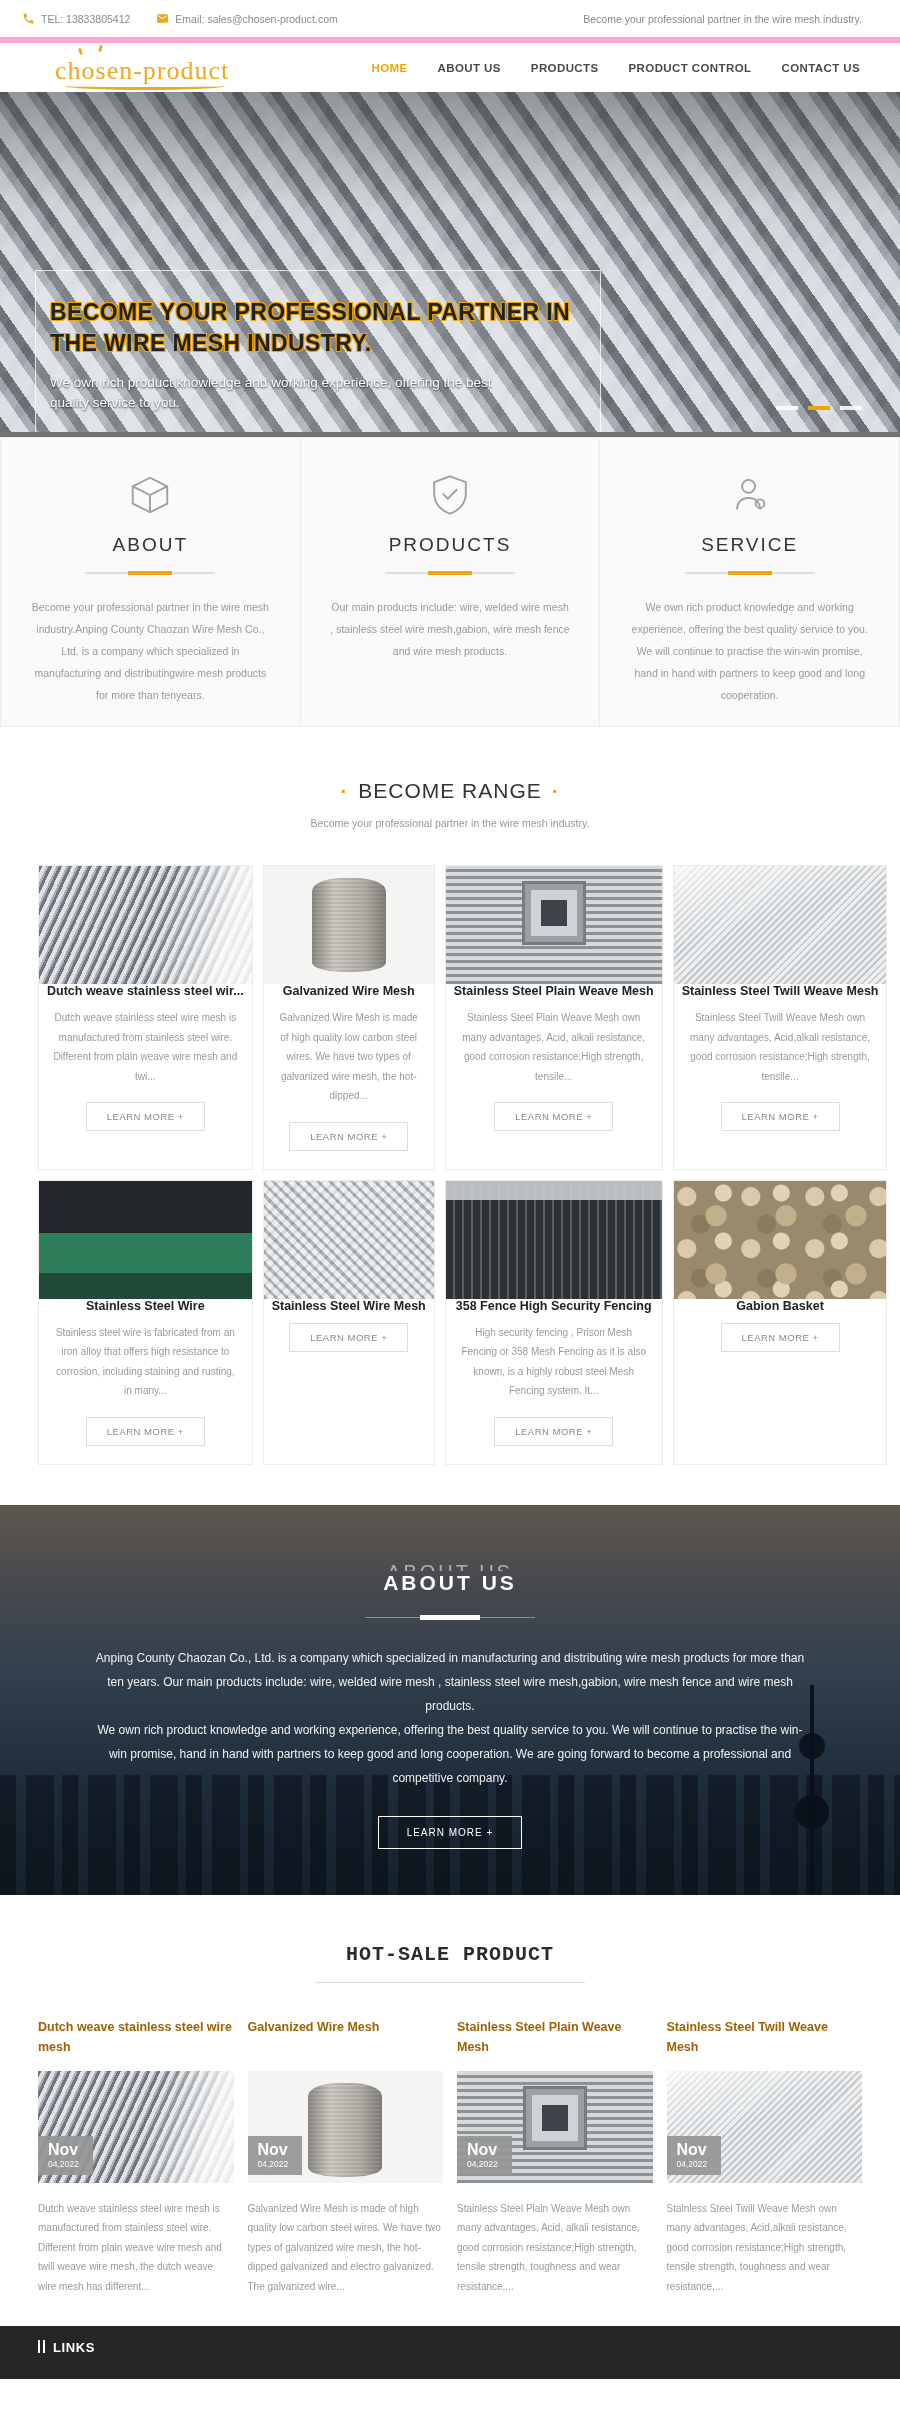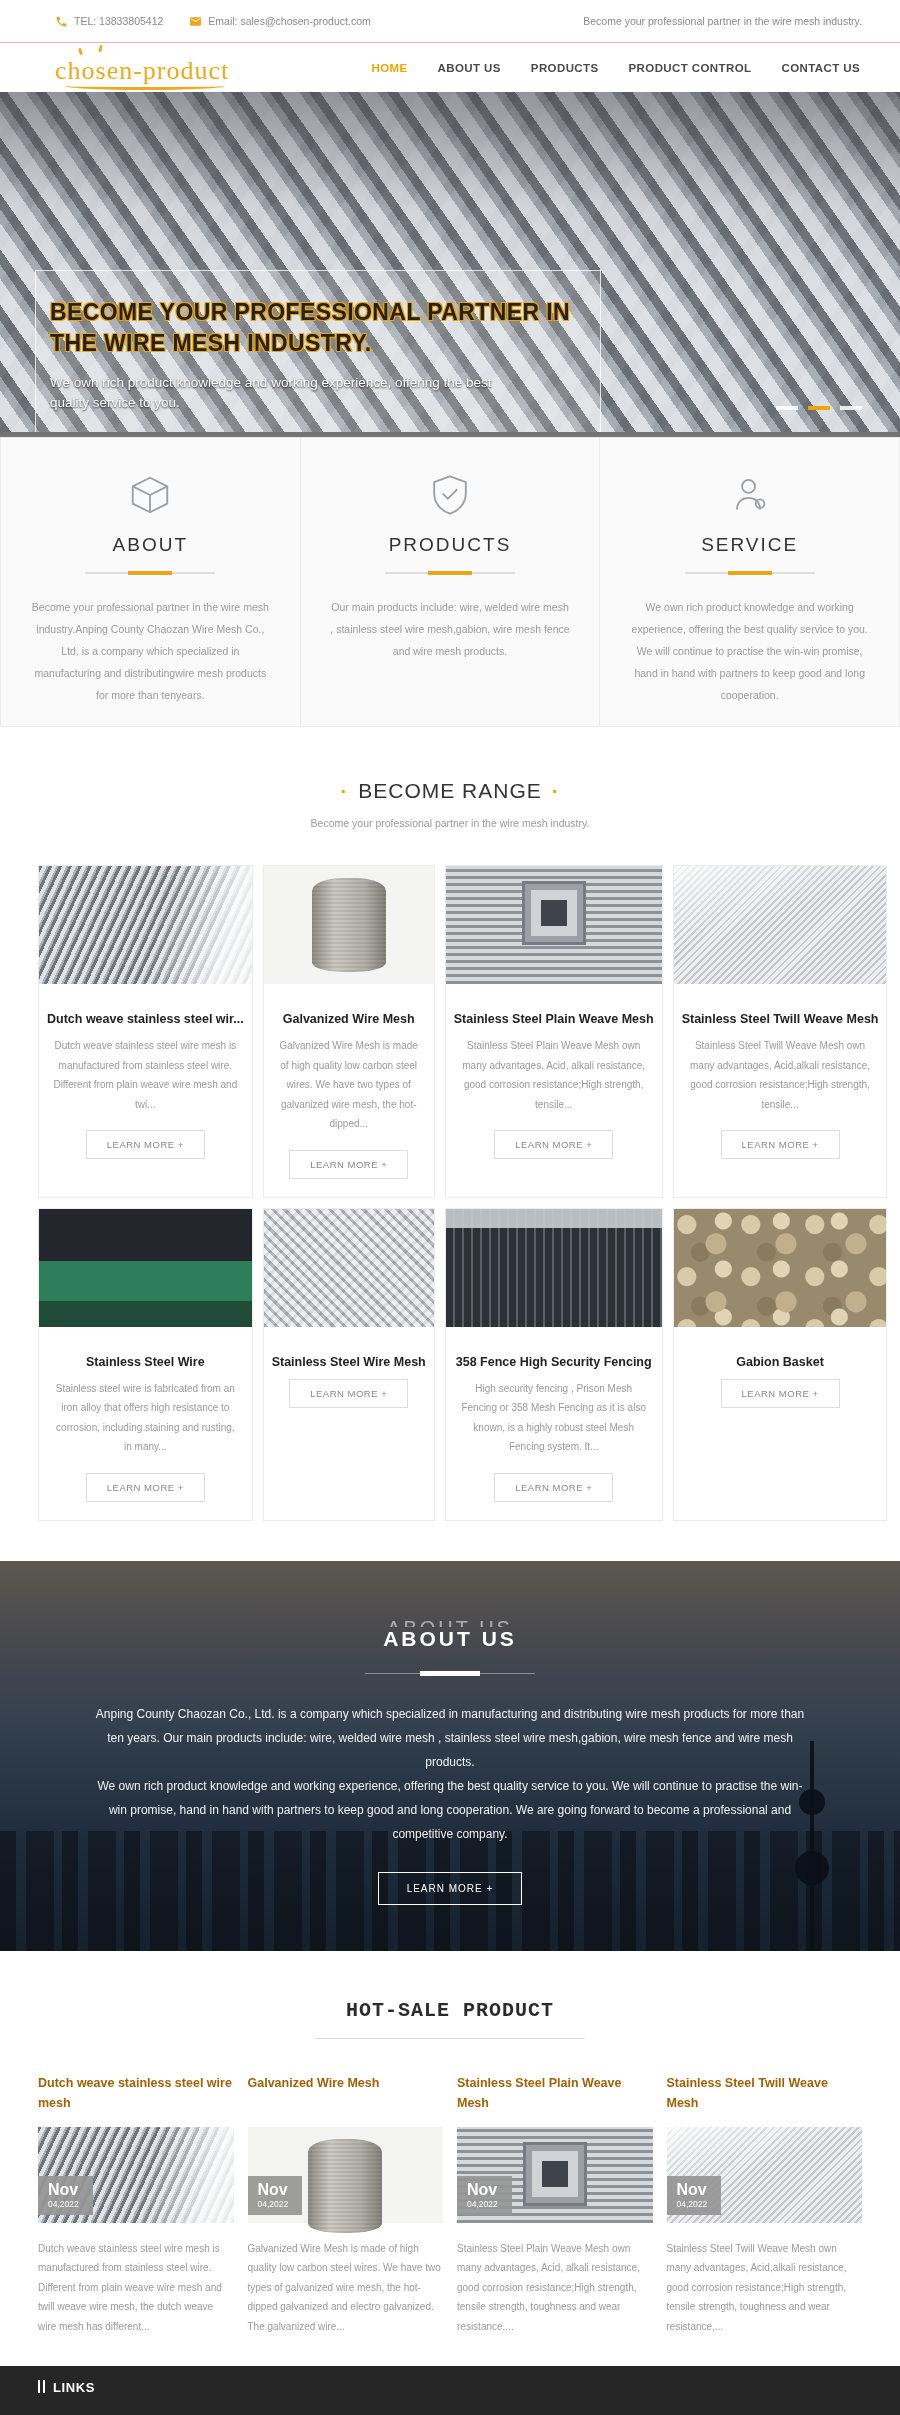--- a/index.html
+++ b/index.html
@@ -1,19 +1,19 @@
 <!DOCTYPE html>
 <html><head>
 <meta charset="utf-8">
 <style>
   * { margin:0; padding:0; box-sizing:border-box; }
   body { width:900px; margin:0 auto; font-family:"Liberation Sans", sans-serif; background:#fff; color:#333; }
 
   
-  .topbar { height:43px; background:#fff; border-bottom:1px solid #f9a8d4; display:flex; align-items:center; justify-content:space-between; padding:0 38px 0 55px; font-size:10.5px; color:#8a8a8a; }
+  .topbar { height:43px; background:#fff; border-bottom:6px solid #f9a8d4; display:flex; align-items:center; justify-content:space-between; padding:0 38px 0 22px; font-size:10.5px; color:#8a8a8a; }
   .topbar-left { display:flex; align-items:center; gap:26px; }
   .tb-item { display:flex; align-items:center; gap:6px; }
   .tb-icon { width:13px; height:13px; fill:#f0a31c; }
   .topbar-right { color:#8a8a8a; }
 
   
   .mainbar { height:49px; display:flex; align-items:center; justify-content:space-between; padding:0 40px 0 55px; background:#fff; }
   .logo { position:relative; font-family:"Liberation Serif", serif; font-size:26px; color:#f0a81c; letter-spacing:1px; padding-top:6px; }
   .logo .swoosh { position:absolute; left:10px; bottom:-4px; width:160px; height:8px; border-bottom:3px solid #f0a81c; border-radius:50%; }
   .logo .tick1, .logo .tick2 { position:absolute; width:3px; height:7px; background:#f0a81c; border-radius:2px; }
@@ -50,21 +50,21 @@
   .f-text { font-size:10.5px; color:#9a9a9a; line-height:2.1; }
 
   
   .range { background:#fff; padding:52px 38px 40px; }
   .range-title { text-align:center; font-size:21px; color:#333; letter-spacing:1px; font-weight:400; }
   .range-title .dot { color:#f0a500; font-weight:700; margin:0 10px; }
   .range-sub { text-align:center; font-size:10.5px; color:#9a9a9a; margin:14px 0 36px; }
   .grid { display:grid; grid-template-columns:repeat(4,1fr); gap:10px; }
   .card { border:1px solid #ececec; background:#fff; text-align:center; padding-bottom:18px; }
   .thumb { height:118px; width:100%; display:block; position:relative; overflow:hidden; }
-  .card h4 { font-size:12.5px; color:#222; margin:28px 8px 10px; font-weight:700; white-space:nowrap; overflow:hidden; text-overflow:ellipsis; }
+  .card h4 { font-size:12.5px; color:#222; margin:0 8px 10px; font-weight:700; white-space:nowrap; overflow:hidden; text-overflow:ellipsis; }
   .card p { font-size:10px; color:#9a9a9a; line-height:1.95; margin:0 12px 16px; min-height:58px; }
   .learn-sm { background:#fff; border:1px solid #ddd; color:#8a8a8a; font-size:9.5px; letter-spacing:.5px; padding:8px 20px; cursor:pointer; }
 
   
   .img-1 { background:linear-gradient(105deg, rgba(255,255,255,0) 55%, rgba(255,255,255,.85) 85%),
            repeating-linear-gradient(115deg, #6f757b 0 3px, #dfe3e6 3px 7px, #aab0b5 7px 9px); }
   .img-2 { background:#f4f4f2; }
   .img-2 .cyl { position:absolute; left:50%; top:12px; transform:translateX(-50%); width:74px; height:94px; border-radius:42% 42% 46% 46% / 14% 14% 10% 10%;
            background:repeating-linear-gradient(0deg, rgba(0,0,0,.08) 0 2px, transparent 2px 4px), linear-gradient(90deg,#8f8c85,#cdcac3 30%,#b4b1aa 70%,#85827b); }
   .img-3 { background:repeating-linear-gradient(0deg, #8d9296 0 3px, #d7dadc 3px 7px), repeating-linear-gradient(90deg, rgba(120,125,130,.55) 0 3px, rgba(235,237,239,.5) 3px 7px); }
@@ -100,21 +100,21 @@
   .au-div i { position:absolute; left:50%; top:-2px; transform:translateX(-50%); width:60px; height:5px; background:#fff; }
   .au-p { max-width:720px; margin:0 auto; font-size:12px; line-height:2.0; color:#f2f2f2; }
   .learn-lg { margin-top:26px; background:transparent; border:1px solid #fff; color:#fff; font-size:10px; letter-spacing:1px; padding:10px 28px; cursor:pointer; }
 
   
   .hotsale { background:#fff; padding:48px 38px 30px; }
   .hs-title { text-align:center; font-size:20px; font-weight:700; letter-spacing:1px; color:#2b2b2b; padding-bottom:16px;font-family:Liberation Mono, monospace; }
   .hs-divider { width:270px; height:1px; background:#dcdcdc; margin:0 auto 34px; }
   .hs-grid { display:grid; grid-template-columns:repeat(4,1fr); gap:14px; }
   .hs-item h4 { font-size:12.5px; color:#a16207; font-weight:700; line-height:1.6; min-height:44px; }
-  .hs-img { position:relative; height:96px; margin:10px 0 16px; }
+  .hs-img { position:relative; height:112px; margin:10px 0 16px; }
   .badge { position:absolute; left:0; bottom:8px; background:rgba(150,150,150,.93); color:#fff; padding:5px 14px 6px 10px; text-align:left; }
   .badge .m { font-size:16px; font-weight:700; line-height:1.1; }
   .badge .d { font-size:8.5px; }
   .hs-item p { font-size:10px; color:#9a9a9a; line-height:1.95; }
 
   
   footer { background:#262626; color:#fff; padding:14px 38px 24px; }
   .bars { display:inline-block; width:7px; height:13px; border-left:2px solid #fff; border-right:2px solid #fff; margin-right:8px; vertical-align:-1px; }
   .f-head { font-size:13px; font-weight:700; letter-spacing:.6px; }
 </style>

